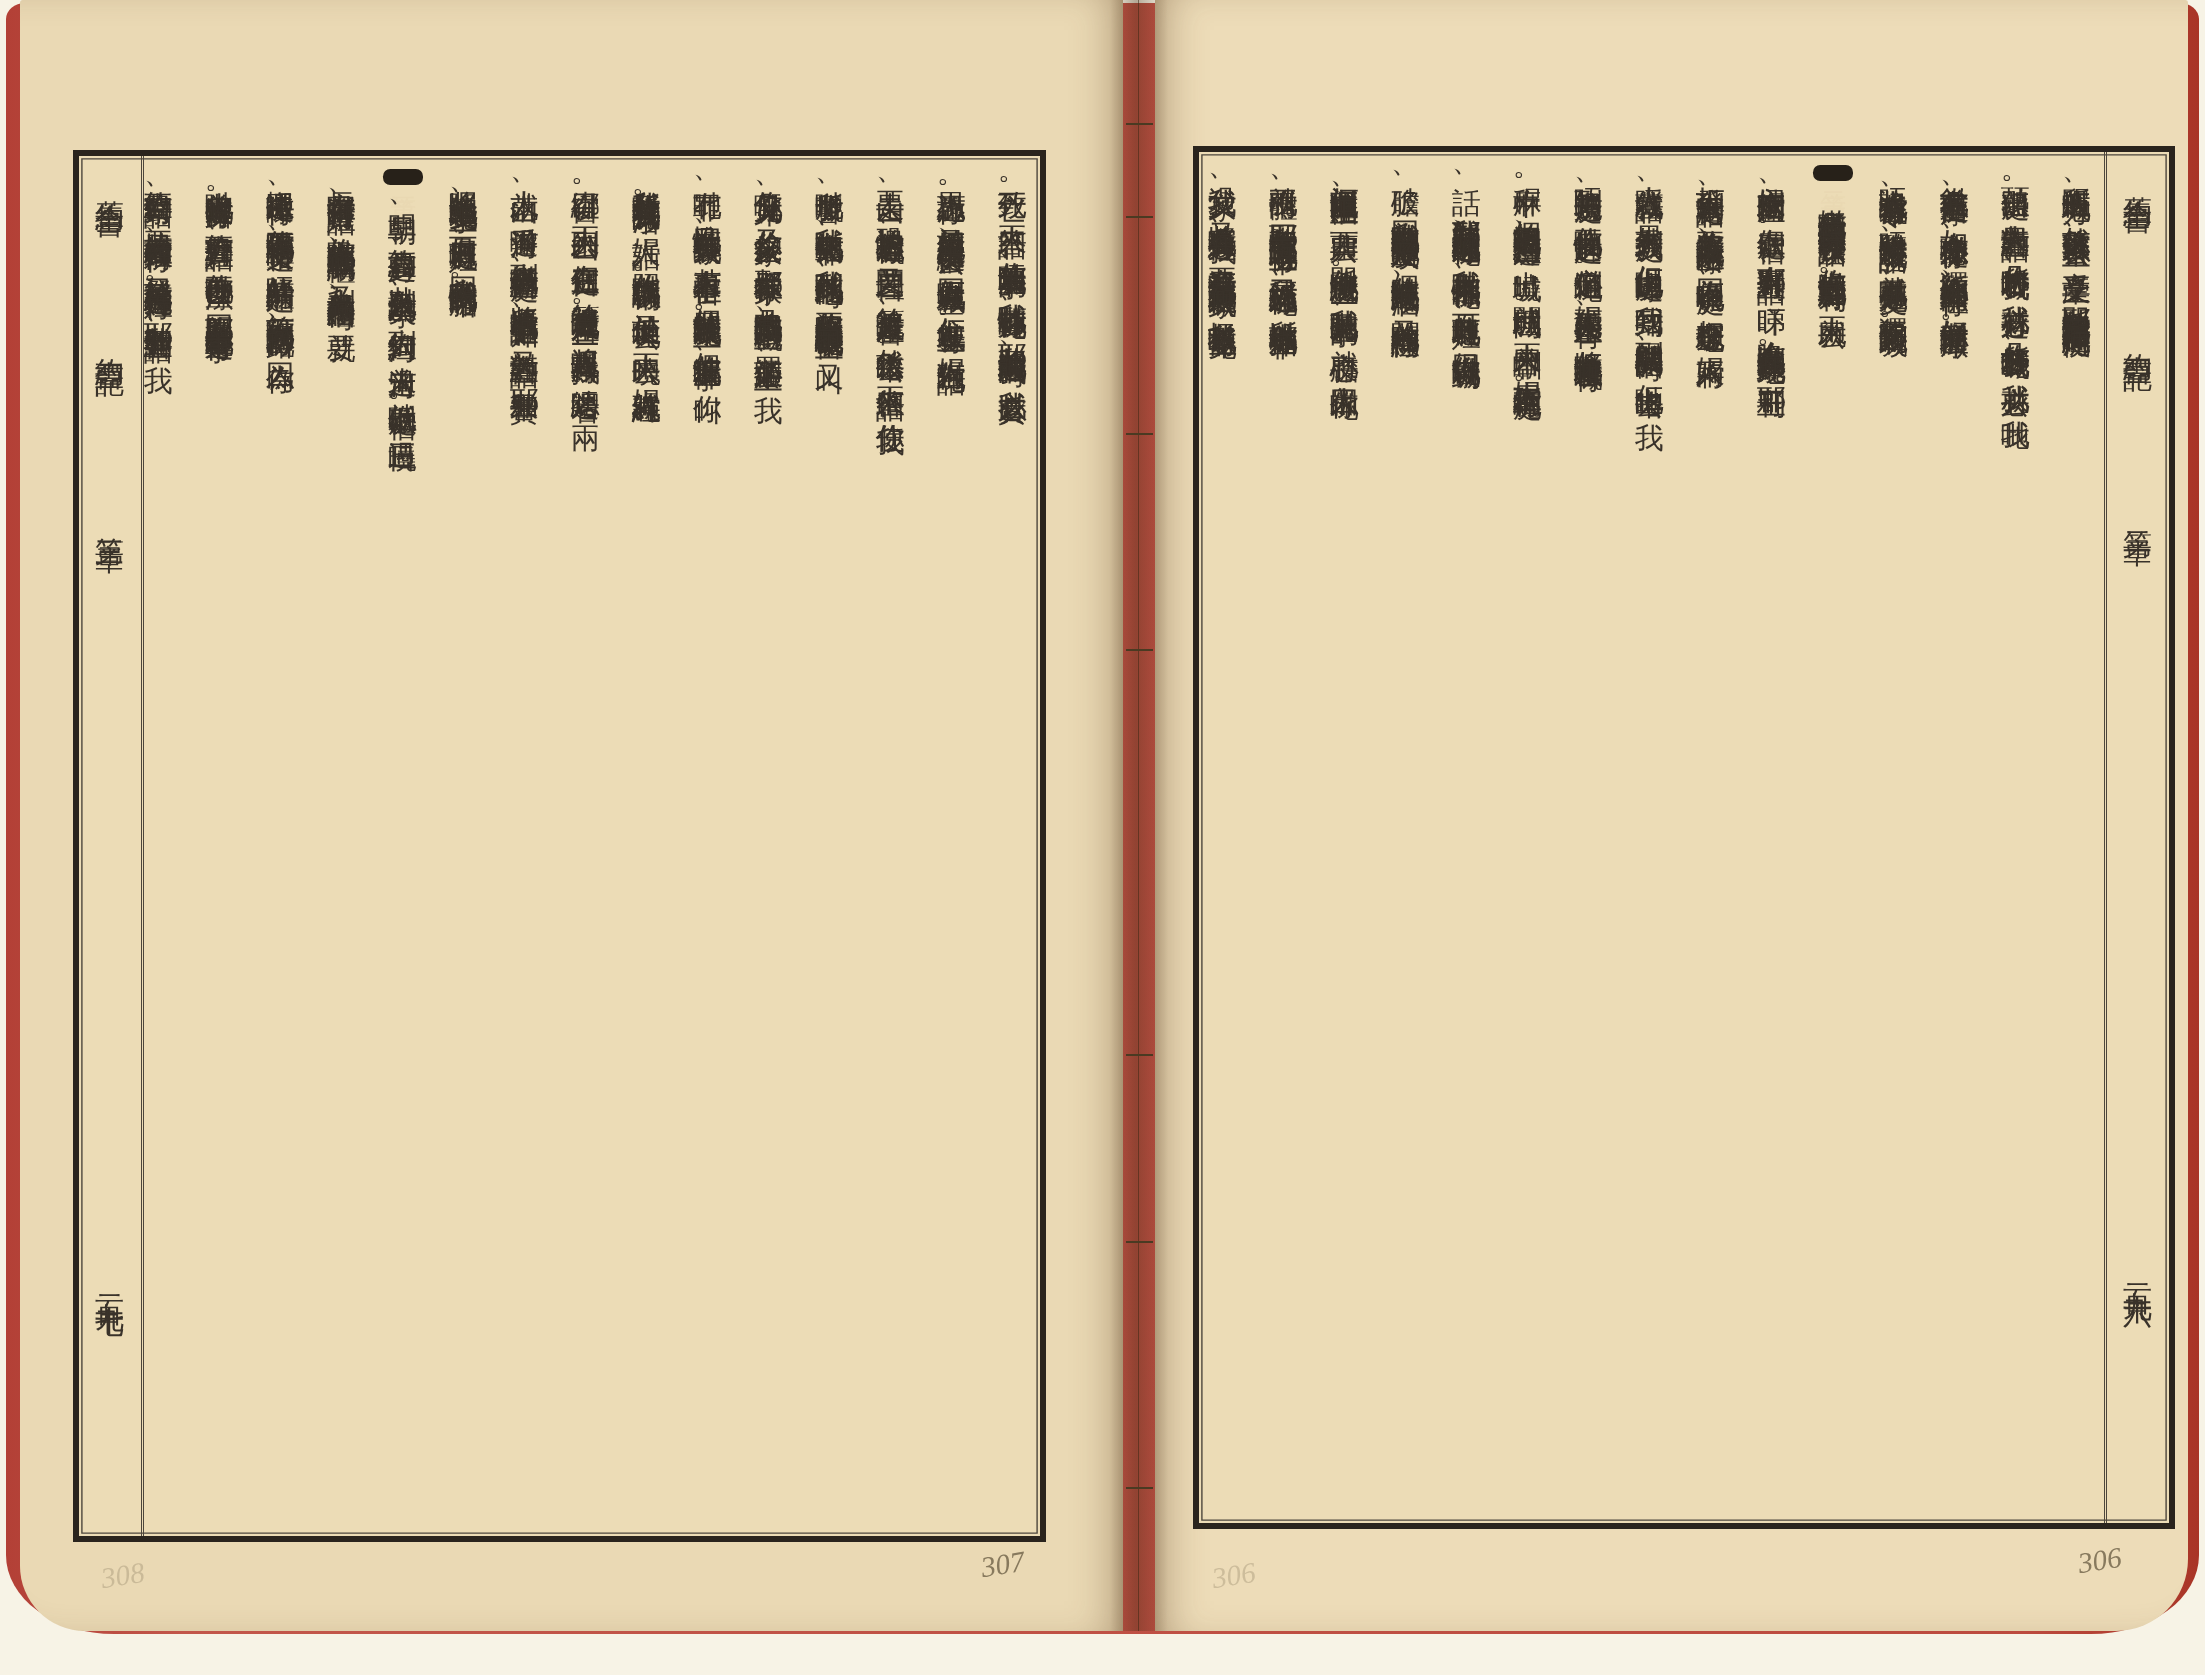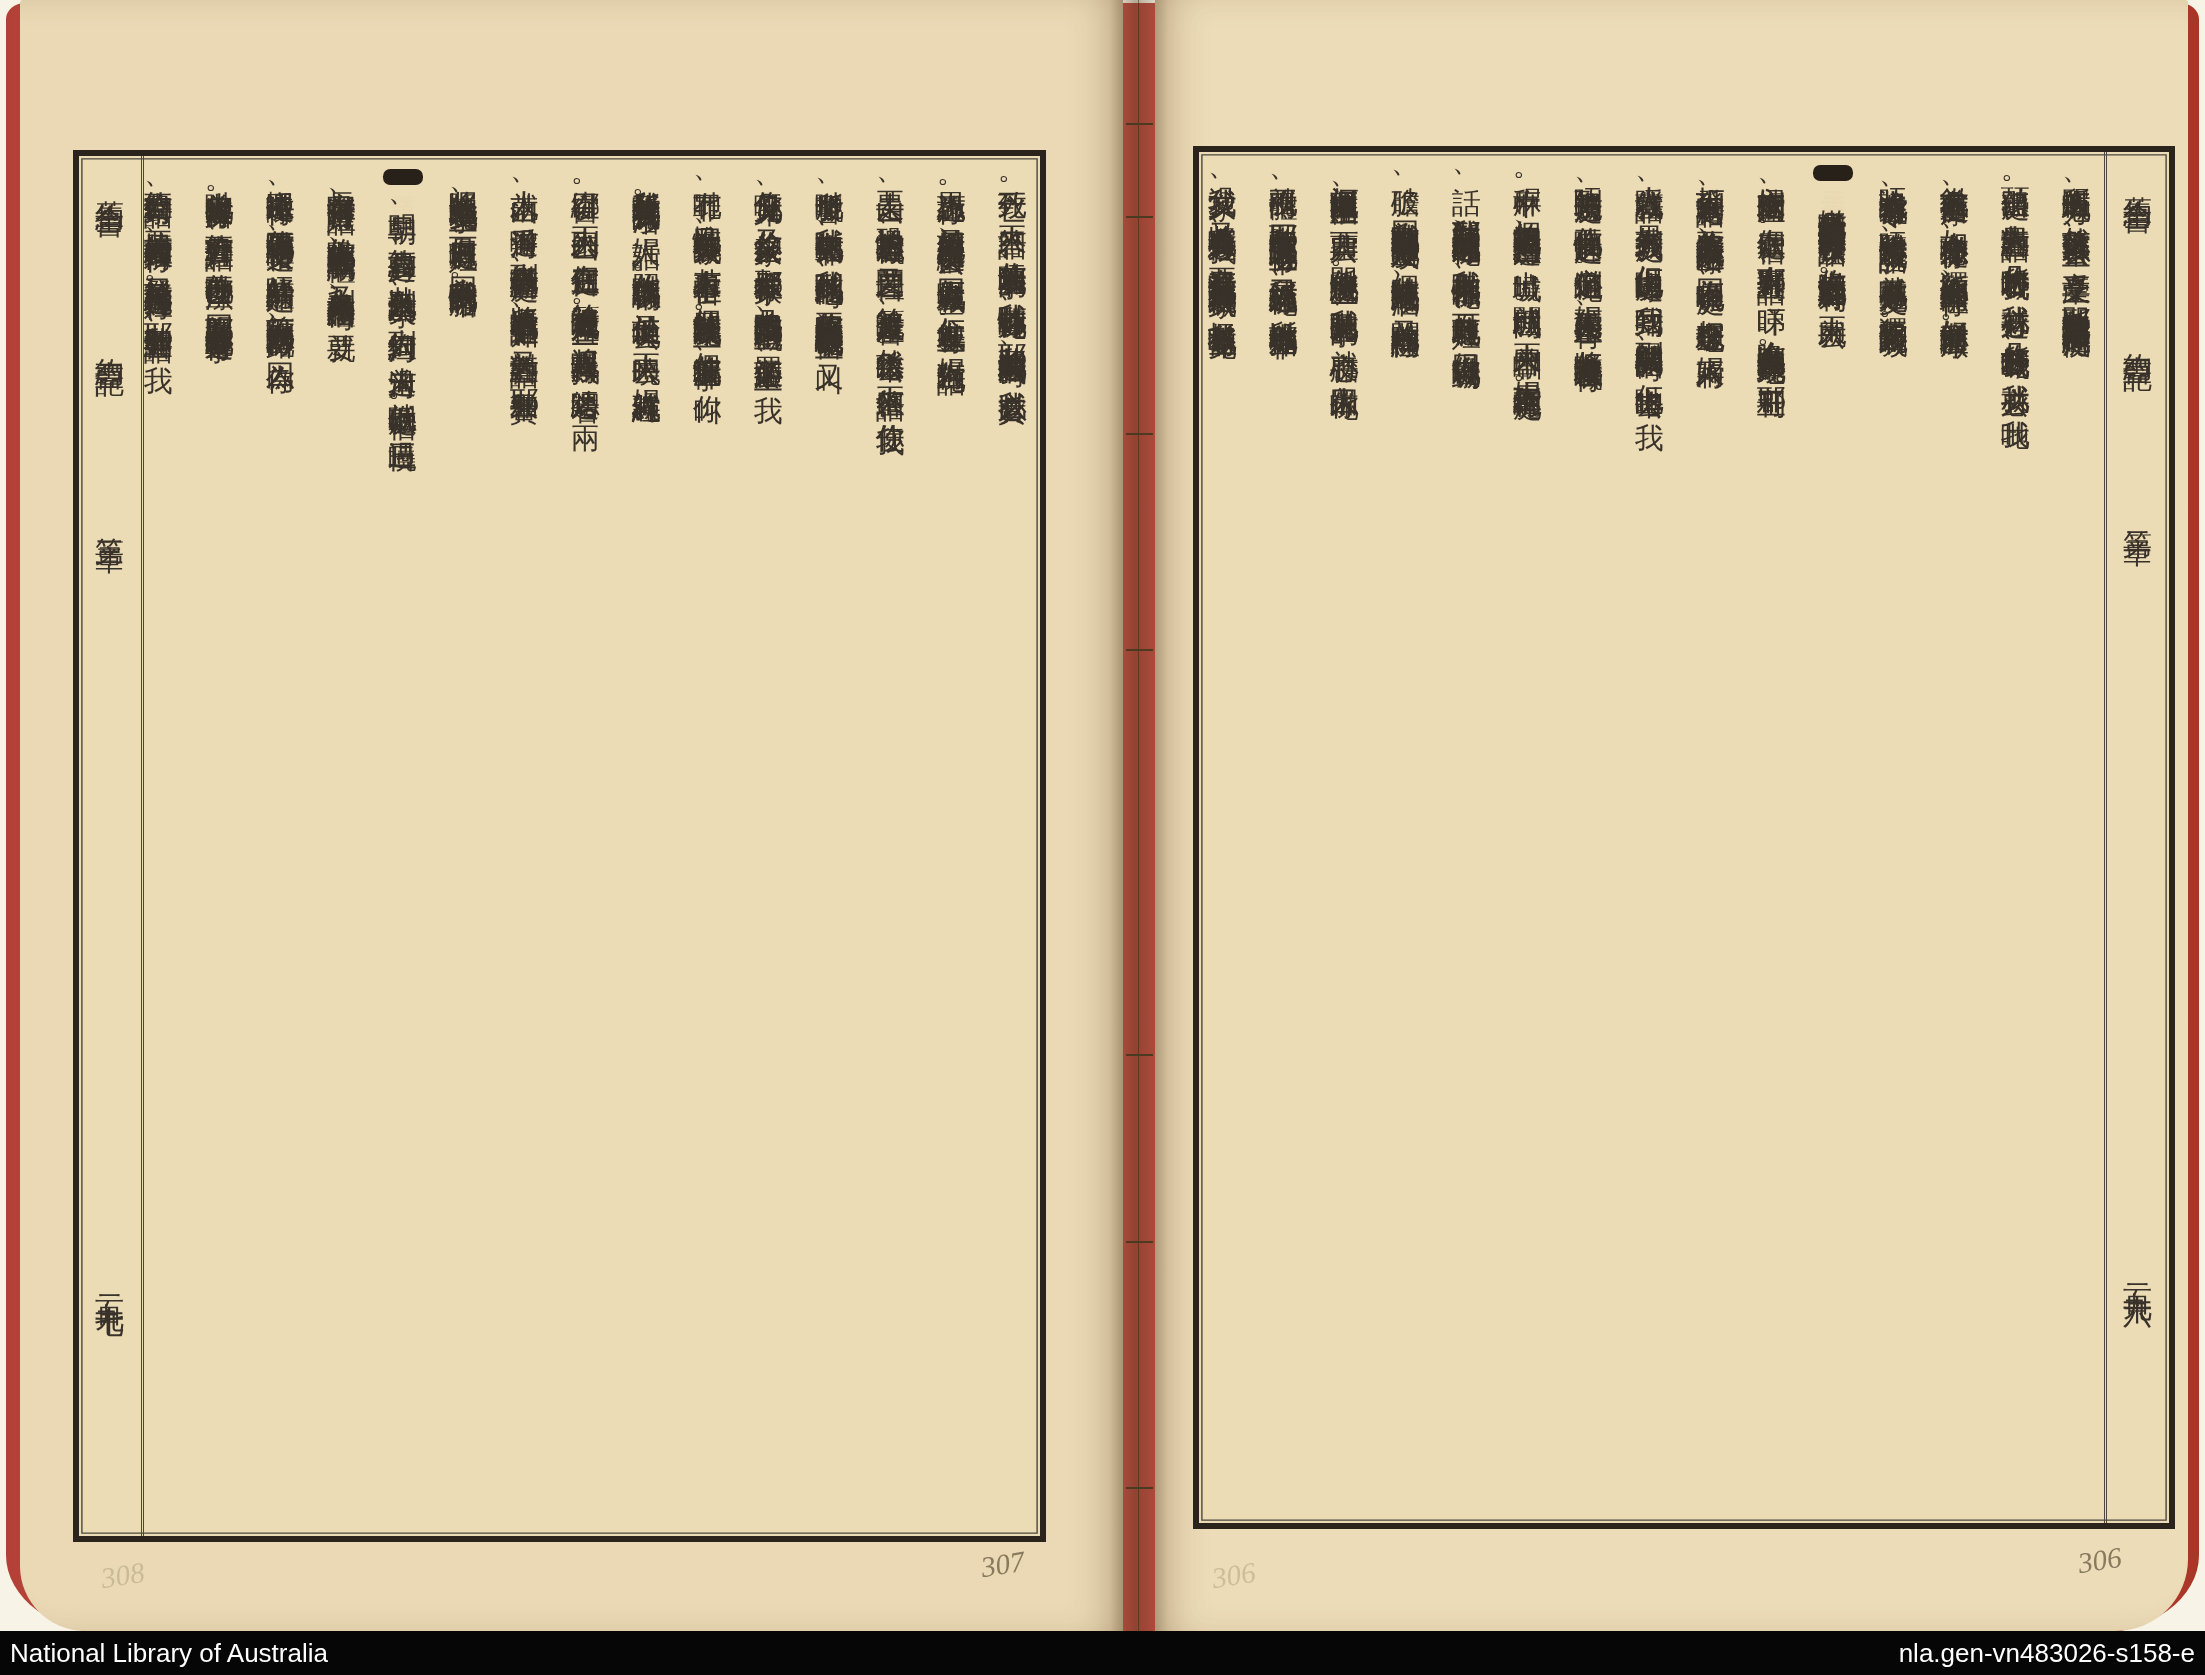--- a/index.html
+++ b/index.html
@@ -131,19 +131,15 @@
     <div class="stitch" style="top:1054px;"></div>
     <div class="stitch" style="top:1241px;"></div>
     <div class="stitch" style="top:1487px;"></div>
   </div>
 
   <span class="pencil faint" style="left:101px;top:1559px;">308</span>
   <span class="pencil mid" style="left:981px;top:1548px;">307</span>
   <span class="pencil faint" style="left:1212px;top:1559px;">306</span>
   <span class="pencil mid" style="left:2078px;top:1544px;">306</span>
 
-  <div class="footer-bar">
-    <span>National Library of Australia</span>
-    <span>nla.gen-vn483026-s158-e</span>
-  </div>
 
 </div>
 
 
 </body></html>

